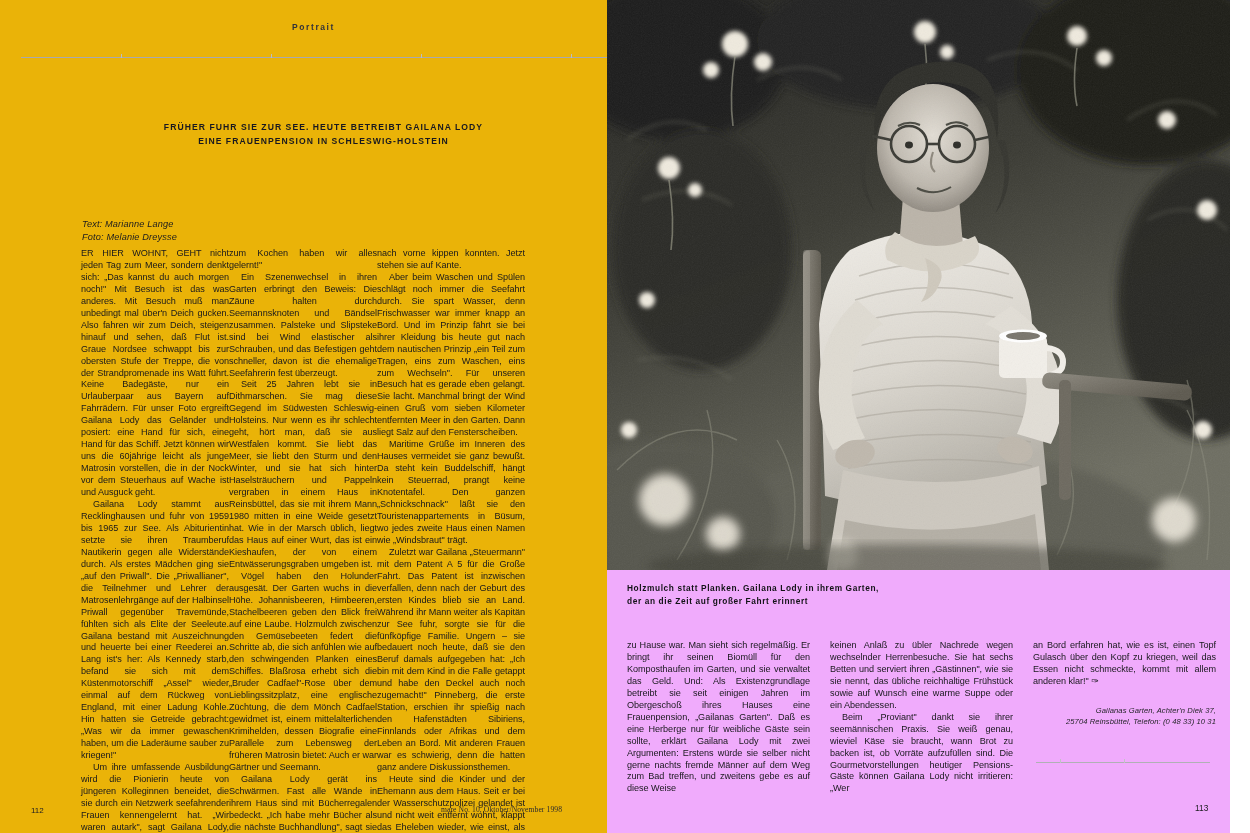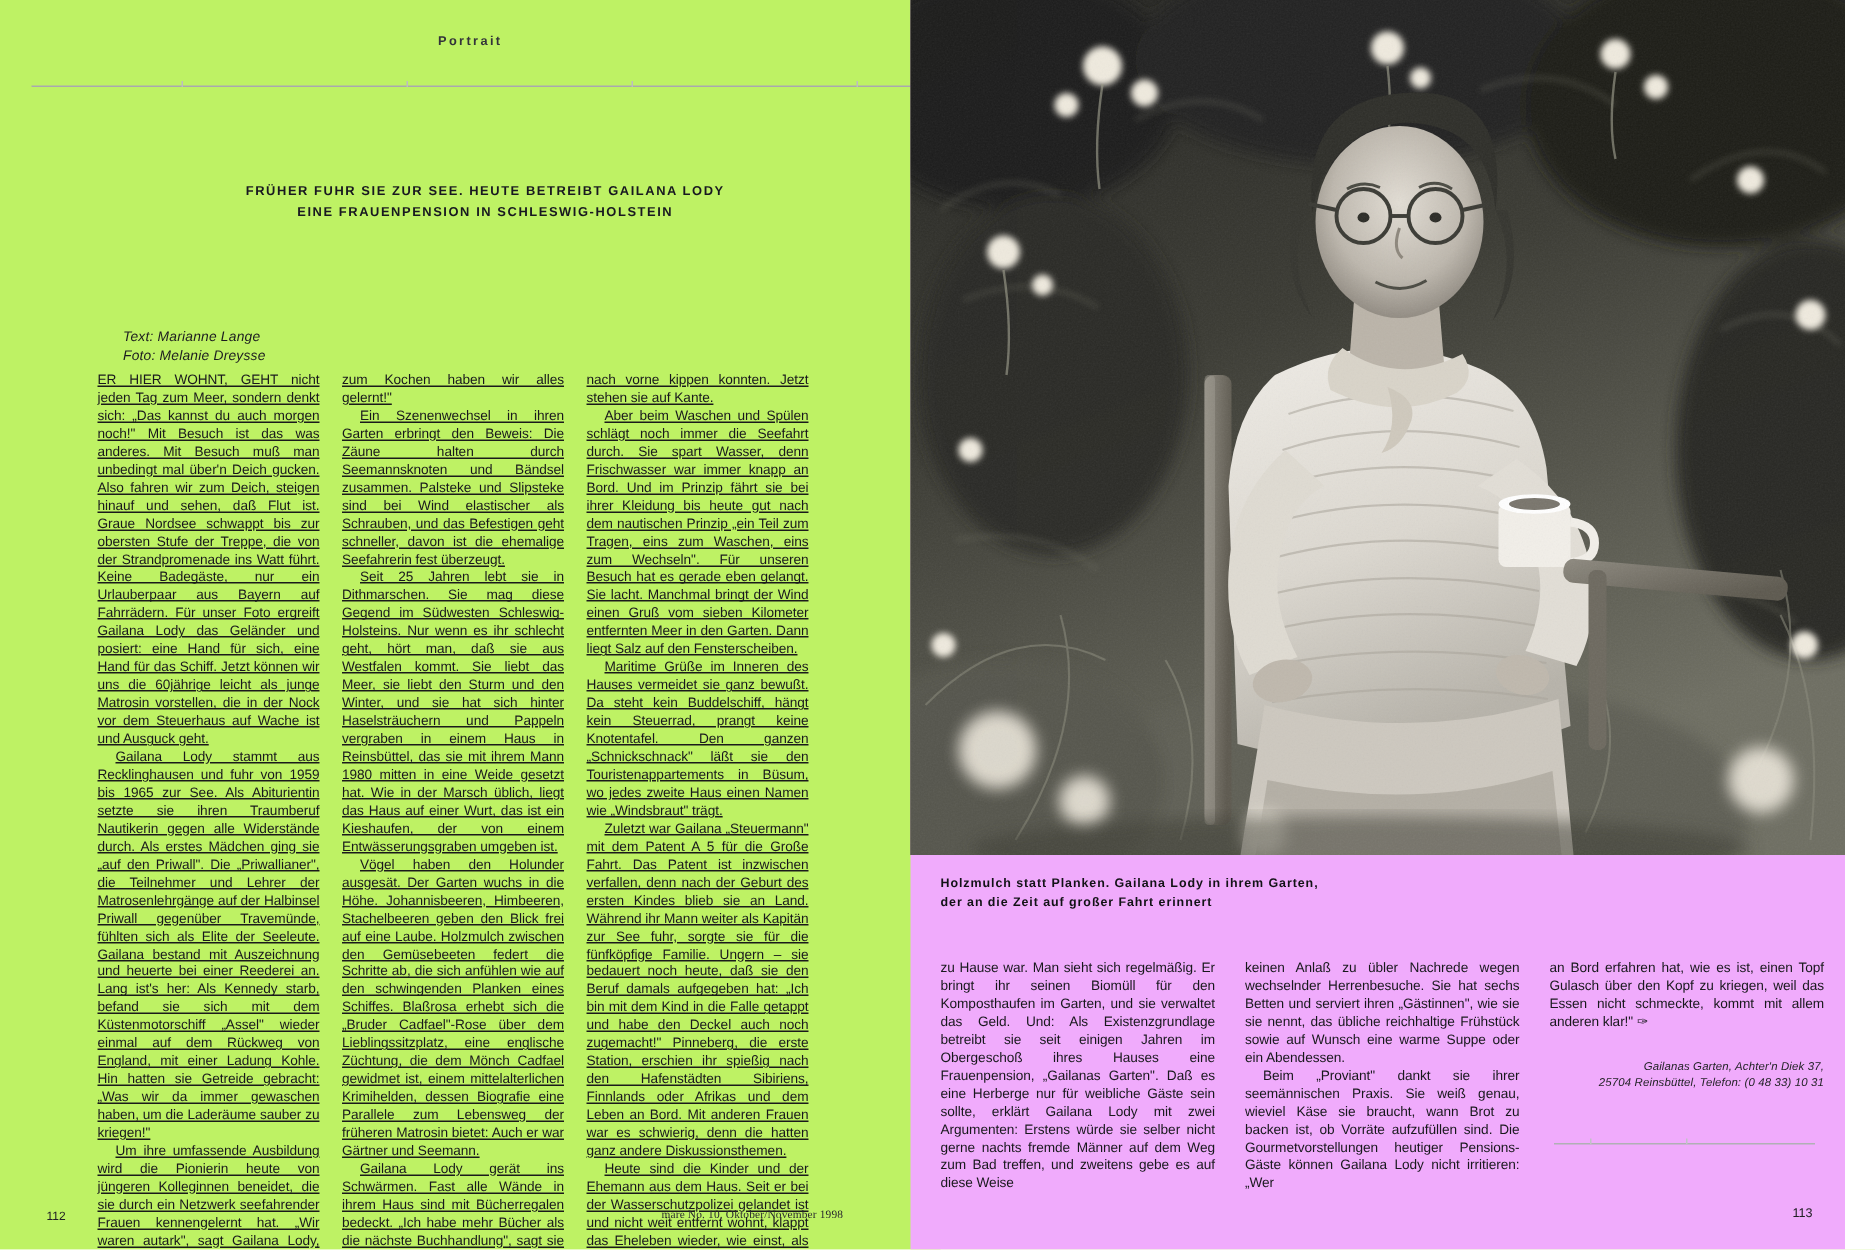--- a/index.html
+++ b/index.html
@@ -23,21 +23,21 @@
     height: 833px;
     background: #ffffff;
   }
 
   
   .page-left {
     position: absolute;
     left: 0; top: 0;
     width: 627px;
     height: 833px;
-    background: #bef264;
+    background: #eab308;
   }
 
   .kicker {
     position: absolute;
     left: 0; right: 0;
     top: 22px;
     text-align: center;
     font-family: "Liberation Sans", sans-serif;
     font-size: 8.5px;
     font-weight: 700;
@@ -102,27 +102,25 @@
     font-size: 9.2px;
     line-height: 12.6px;
     letter-spacing: 0.15px;
     color: #1b1b1f;
   }
   .credits span { display: block; }
 
   
   .cols-left {
     position: absolute;
-    left: 65px;
+    left: 81px;
     top: 248px;
     width: 476px;
     height: 566px;
     display: flex;
-    gap: 15px;
-    text-decoration: underline;
   }
   .col {
     width: 148px;
     flex: 0 0 148px;
   }
   .col p {
     margin: 0;
     font-family: "Liberation Sans", sans-serif;
     font-size: 9.1px;
     line-height: 11.95px;

